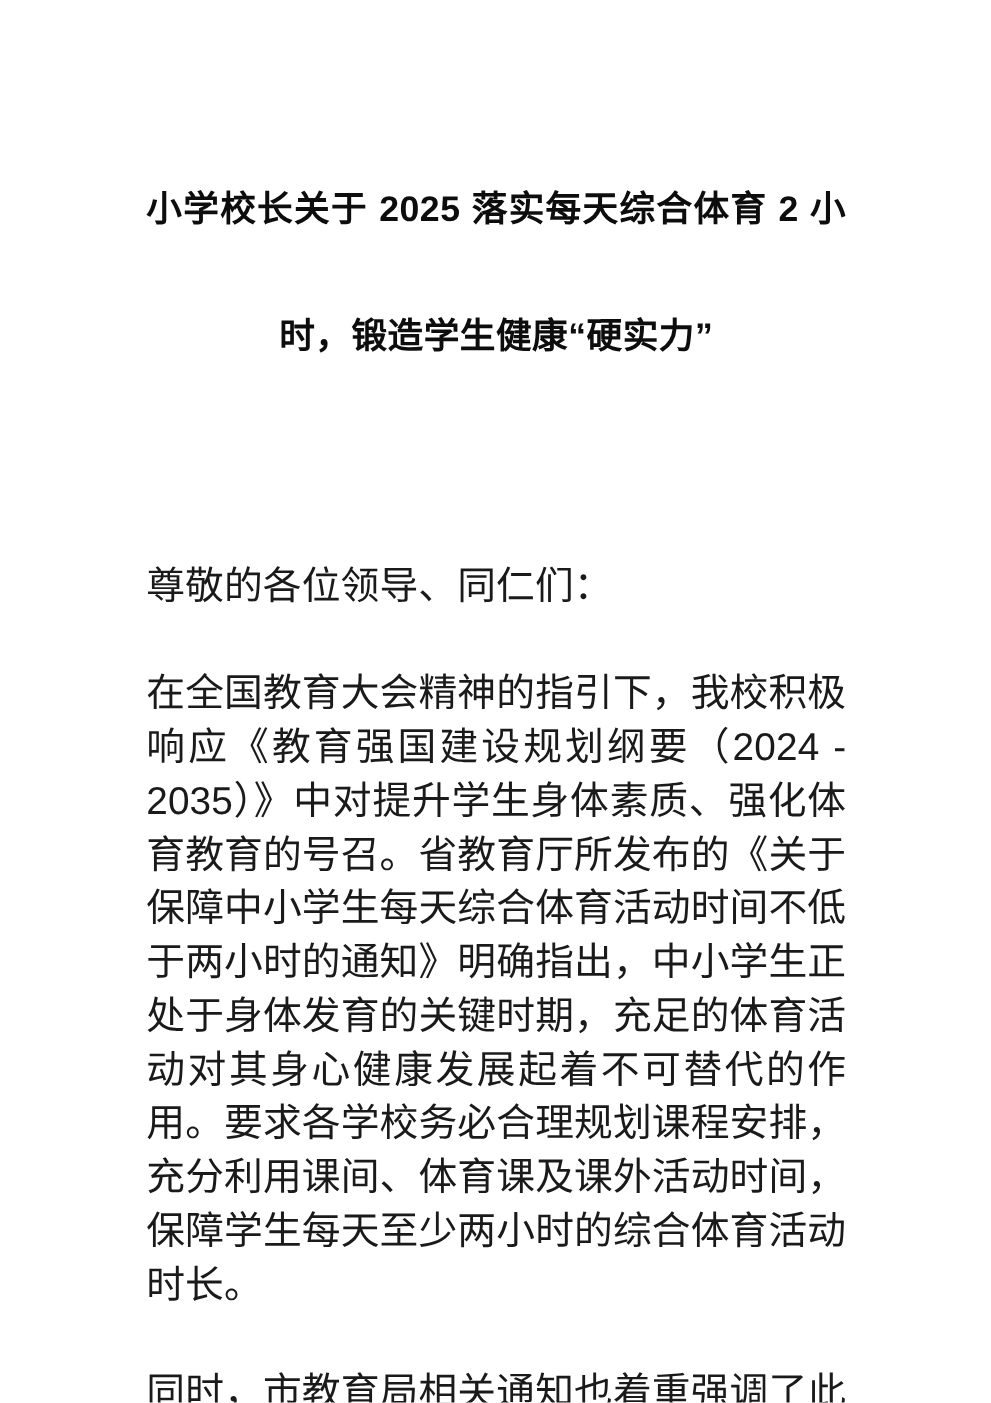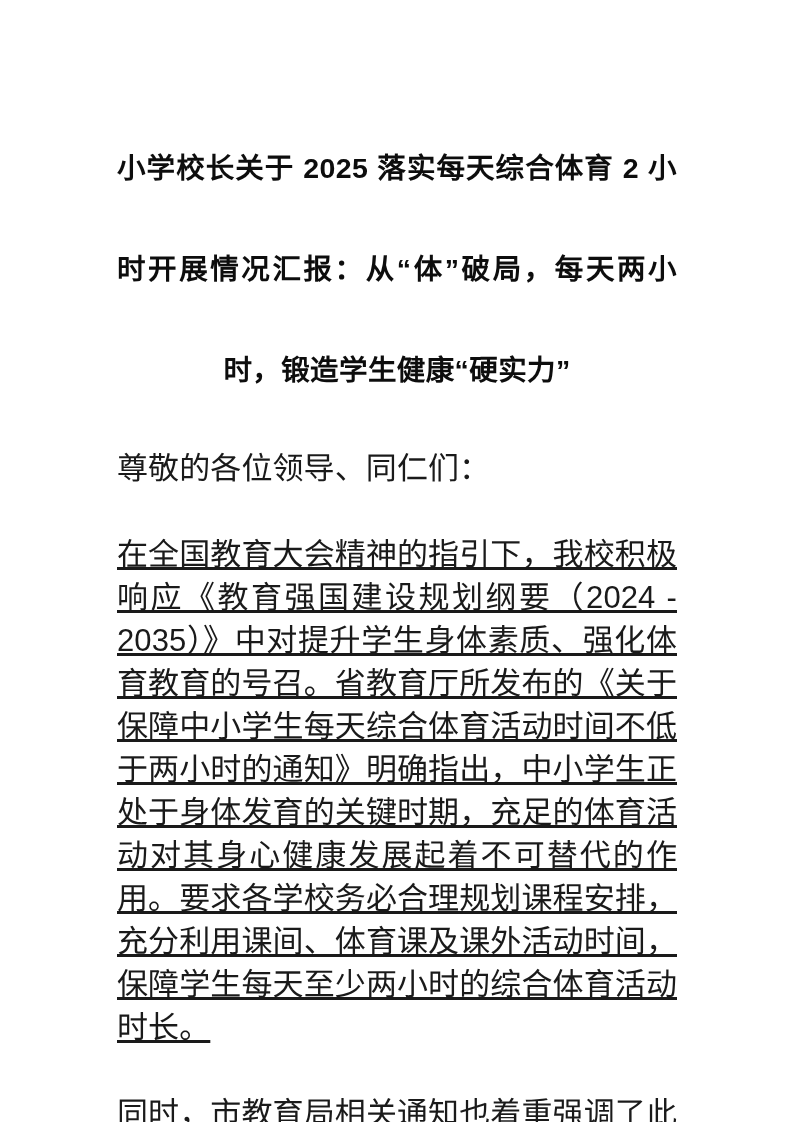--- a/index.html
+++ b/index.html
@@ -70,35 +70,33 @@
     margin: 0 0 43px 0;
     text-align: left;
     white-space: nowrap;
   }
 
   .para {
     margin: 0 0 43px 0;
     text-align: justify;
     text-align-last: left;
     text-justify: inter-ideograph;
-    text-decoration: underline;
   }
 
   .para:last-child {
     margin-bottom: 0;
   }
 </style>
 </head>
 <body>
 
 <div class="page">
 
   <div class="doc-title">
     <span class="title-line">小学校长关于 2025 落实每天综合体育 2 小</span>
-    <span class="title-line">时开展情况汇报：从“体”破局，每天两小</span>
     <span class="title-line last">时，锻造学生健康“硬实力”</span>
   </div>
 
   <div class="body-block">
     <p class="salutation">尊敬的各位领导、同仁们：</p>
     <p class="para">在全国教育大会精神的指引下，我校积极响应《教育强国建设规划纲要（2024 - 2035）》中对提升学生身体素质、强化体育教育的号召。省教育厅所发布的《关于保障中小学生每天综合体育活动时间不低于两小时的通知》明确指出，中小学生正处于身体发育的关键时期，充足的体育活动对其身心健康发展起着不可替代的作用。要求各学校务必合理规划课程安排，充分利用课间、体育课及课外活动时间，保障学生每天至少两小时的综合体育活动时长。</p>
     <p class="para">同时，市教育局相关通知也着重强调了此项工作的重要性，督促学校不仅要保证时间落实，教育强国建设规划纲要，、</p>
   </div>
 
 </div>

